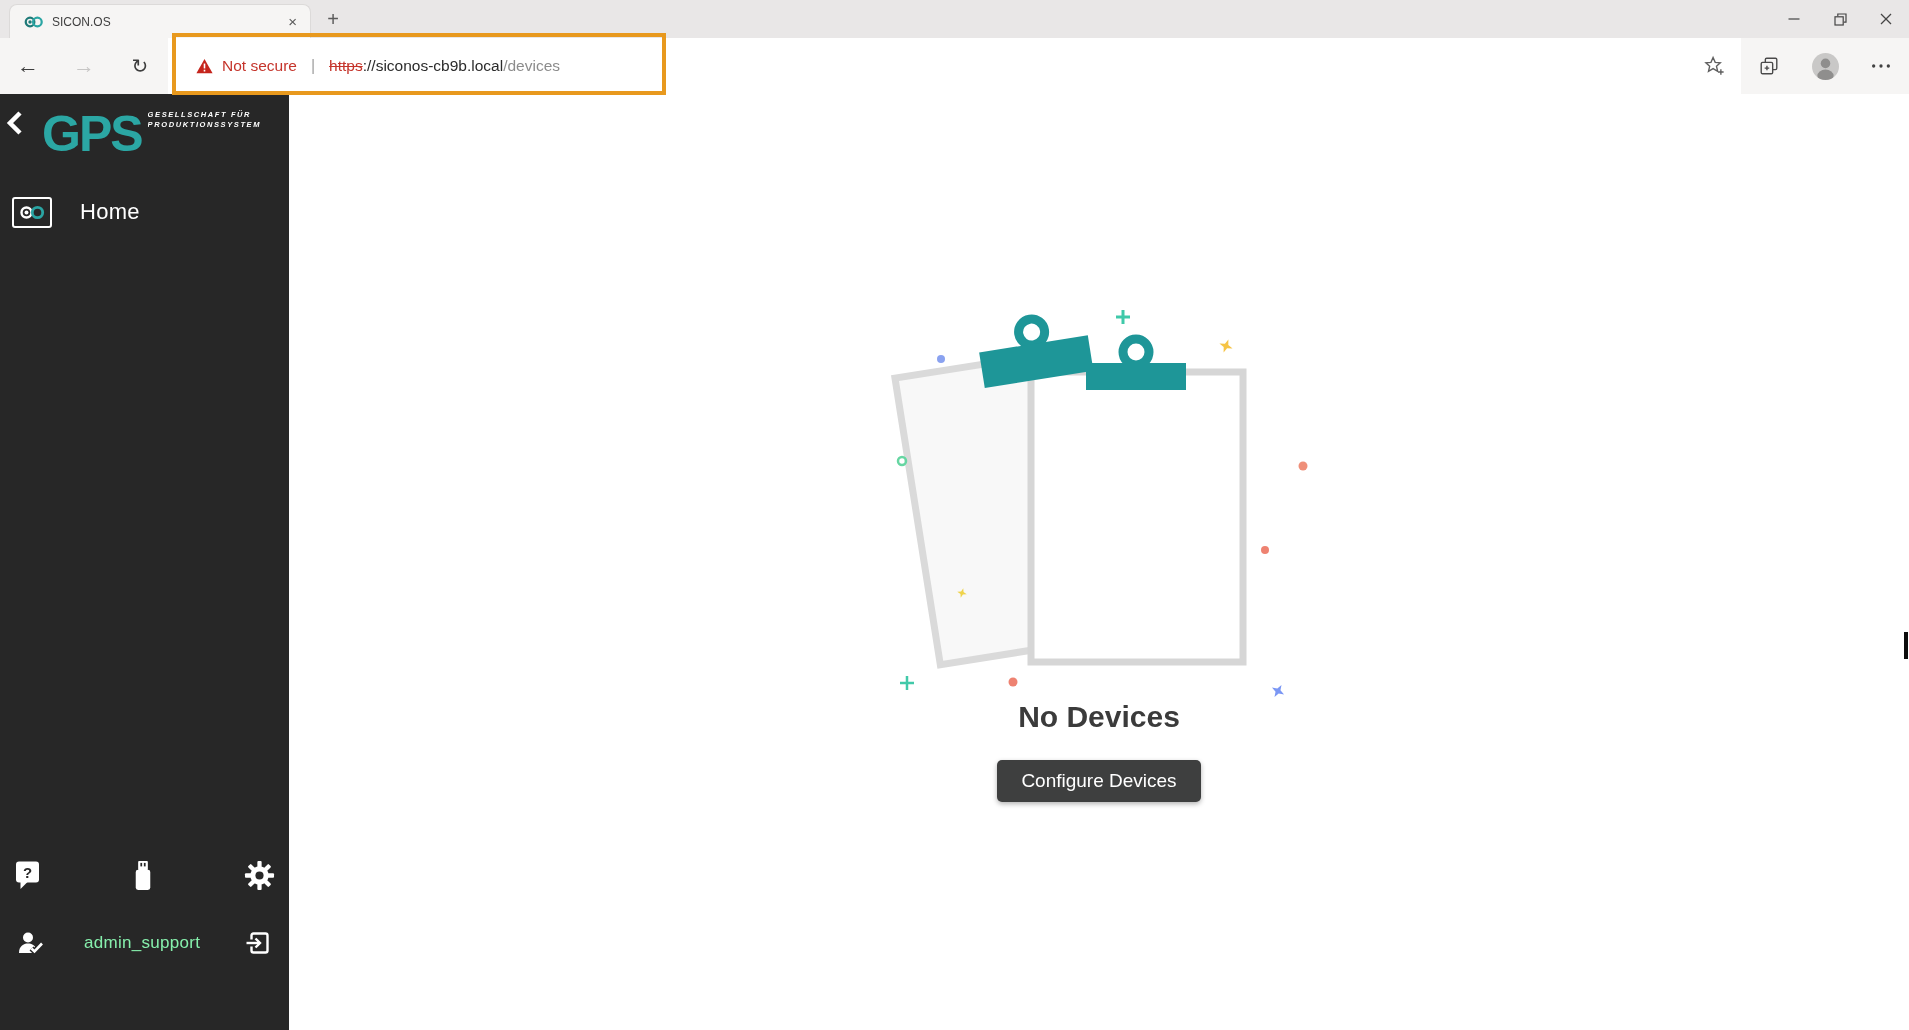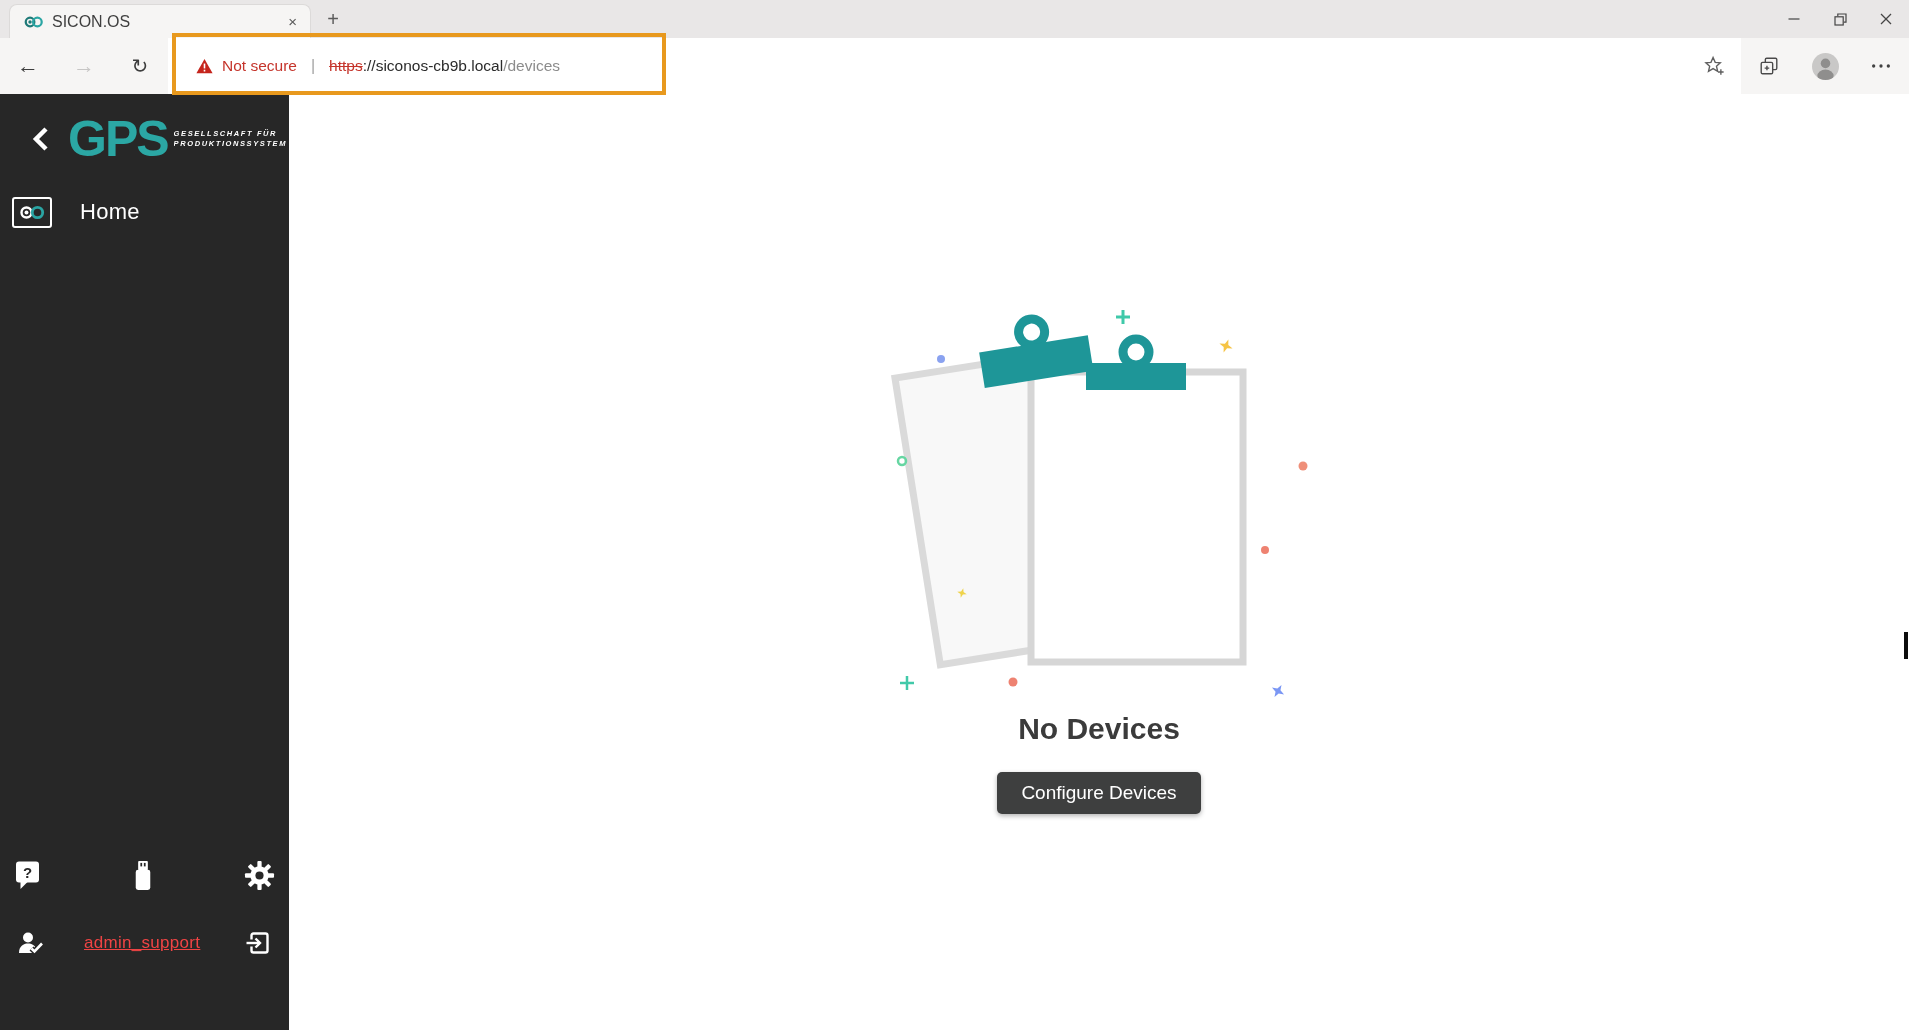--- a/index.html
+++ b/index.html
@@ -7,21 +7,21 @@
               font-family:"Liberation Sans", sans-serif; }
   body { position:relative; }
 
   
   .titlebar { position:absolute; left:0; top:0; width:1909px; height:38px;
               background:#e9e7e7; }
   .tab { position:absolute; left:9px; top:4px; width:302px; height:34px;
          background:#f6f5f4; border:1px solid #dcdad9; border-bottom:none;
          border-radius:8px 8px 0 0; display:flex; align-items:center;
          padding-left:14px; }
-  .tab-title { font-size:16px; color:#3f3f3f; margin-left:9px; flex:1; }
+  .tab-title { font-size:12px; color:#3f3f3f; margin-left:9px; flex:1; }
   .tab-close { font-size:15px; color:#5a5a5a; padding:0 13px; cursor:default; }
   .newtab { position:absolute; left:318px; top:0; width:30px; height:38px;
             display:flex; align-items:center; justify-content:center;
             font-size:20px; color:#5a5a5a; }
   .win-controls { position:absolute; right:0; top:0; height:38px; display:flex; }
   .win-btn { width:46px; height:38px; display:flex; align-items:center; justify-content:center; }
 
   
   .navbar { position:absolute; left:0; top:38px; width:1909px; height:56px;
             background:#f6f5f4; display:flex; align-items:center; }
@@ -41,51 +41,51 @@
   .nav-right { display:flex; align-items:center; height:56px; background:#f6f5f4; }
   .nav-right .nav-icon { width:56px; display:flex; justify-content:center; }
 
   
   .annotation-box { position:absolute; left:172px; top:33px; width:494px; height:62px;
                     border:4px solid #e8991e; z-index:60; pointer-events:none; }
 
   
   .sidebar { position:absolute; left:0; top:94px; width:289px; height:936px;
              background:#272727; color:#fff; }
-  .logo-row { display:flex; align-items:center; padding:16px 0 0 32px; height:74px; }
+  .logo-row { display:flex; padding:16px 0 0 6px; height:74px; }
   .gps-text { font-size:50px; font-weight:bold; color:#2ba7a4; letter-spacing:-2px;
               margin-left:18px; line-height:48px; }
   .gps-caption { margin-left:6px; overflow:hidden; width:112px;font-style:italic; }
   .gps-caption div { font-size:7.5px; font-weight:bold; letter-spacing:1.6px;
                      color:#fff; line-height:10px; white-space:nowrap; }
   .nav-item { position:absolute; left:0; top:96px; width:289px; height:44px;
               display:flex; align-items:center; padding-left:12px; cursor:pointer; }
   .home-icon-box { width:40px; height:31px; border:2px solid #fff; border-radius:3px;
                    display:flex; align-items:center; justify-content:center; }
   .nav-item-label { font-size:22px; font-weight:500; color:#fff; margin-left:28px;
                     letter-spacing:.3px; }
   .tools-row { position:absolute; left:0; top:759px; width:289px; height:44px;
                display:flex; align-items:center; justify-content:space-between;
                padding:0 14px; }
   .tool-btn { display:flex; align-items:center; justify-content:center; }
   .user-row { position:absolute; left:0; top:824px; width:289px; height:50px;
               display:flex; align-items:center; padding:0 18px; }
-  .user-name { font-size:17px; color:#ef4444; margin-left:38px; letter-spacing:.3px;text-decoration:underline; }
+  .user-name { font-size:17px; color:#86efac; margin-left:38px; letter-spacing:.3px; }
   .user-spacer { flex:1; }
   .version-row { position:absolute; left:0; top:901px; width:289px; height:35px;
                  background:#2c2c2c; display:flex; align-items:center;
                  justify-content:space-between; padding:0 14px 0 18px; }
   .version-row span { font-size:13px; font-weight:bold; color:#fff; }
 
   
   .main { position:absolute; left:289px; top:94px; width:1620px; height:936px;
           background:#fff; }
   .empty-state { position:absolute; left:50%; top:206px; transform:translateX(-50%);
                  display:flex; flex-direction:column; align-items:center; }
-  .empty-title { font-size:30px; font-weight:bold; color:#3b3b3b; margin-top:12px; }
+  .empty-title { font-size:30px; font-weight:bold; color:#3b3b3b; }
   .config-btn { margin-top:26px; height:42px; padding:0 24px; background:#3e3f3f;
                 color:#fff; font-size:19px; font-weight:normal; border:none;
                 border-radius:5px; box-shadow:0 2px 5px rgba(0,0,0,.3);
                 font-family:"Liberation Sans", sans-serif; cursor:pointer; }
 
   .cursor-mark { position:absolute; left:1904px; top:632px; width:4px; height:27px;
                  background:#0c0c0c; z-index:70; }
 </style>
 </head>
 <body>

